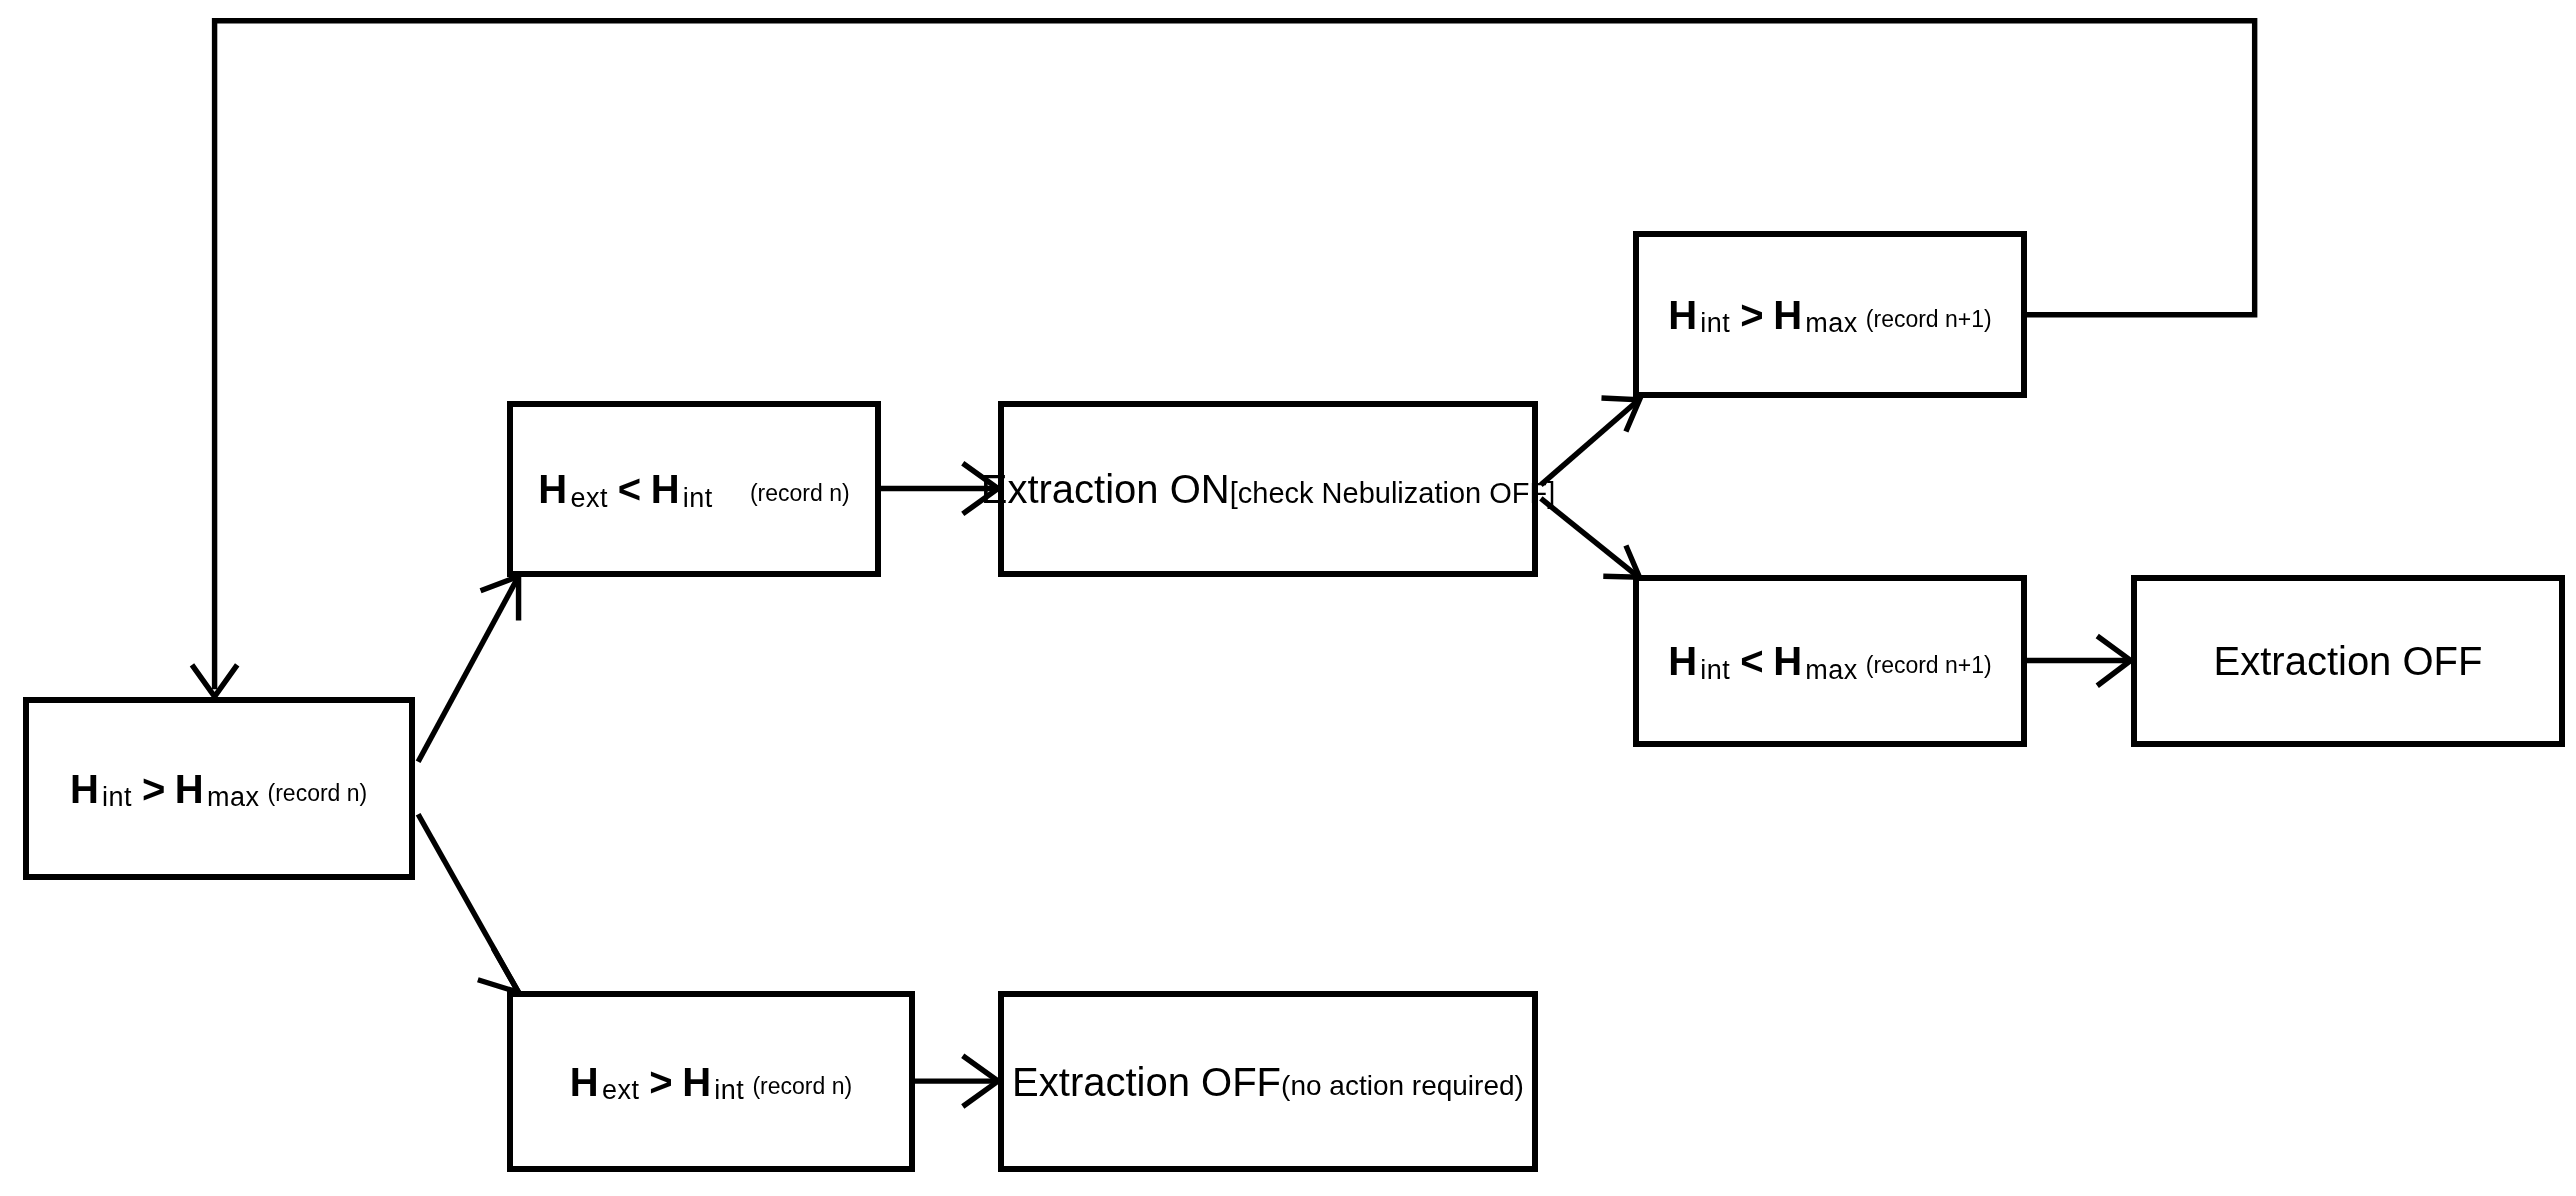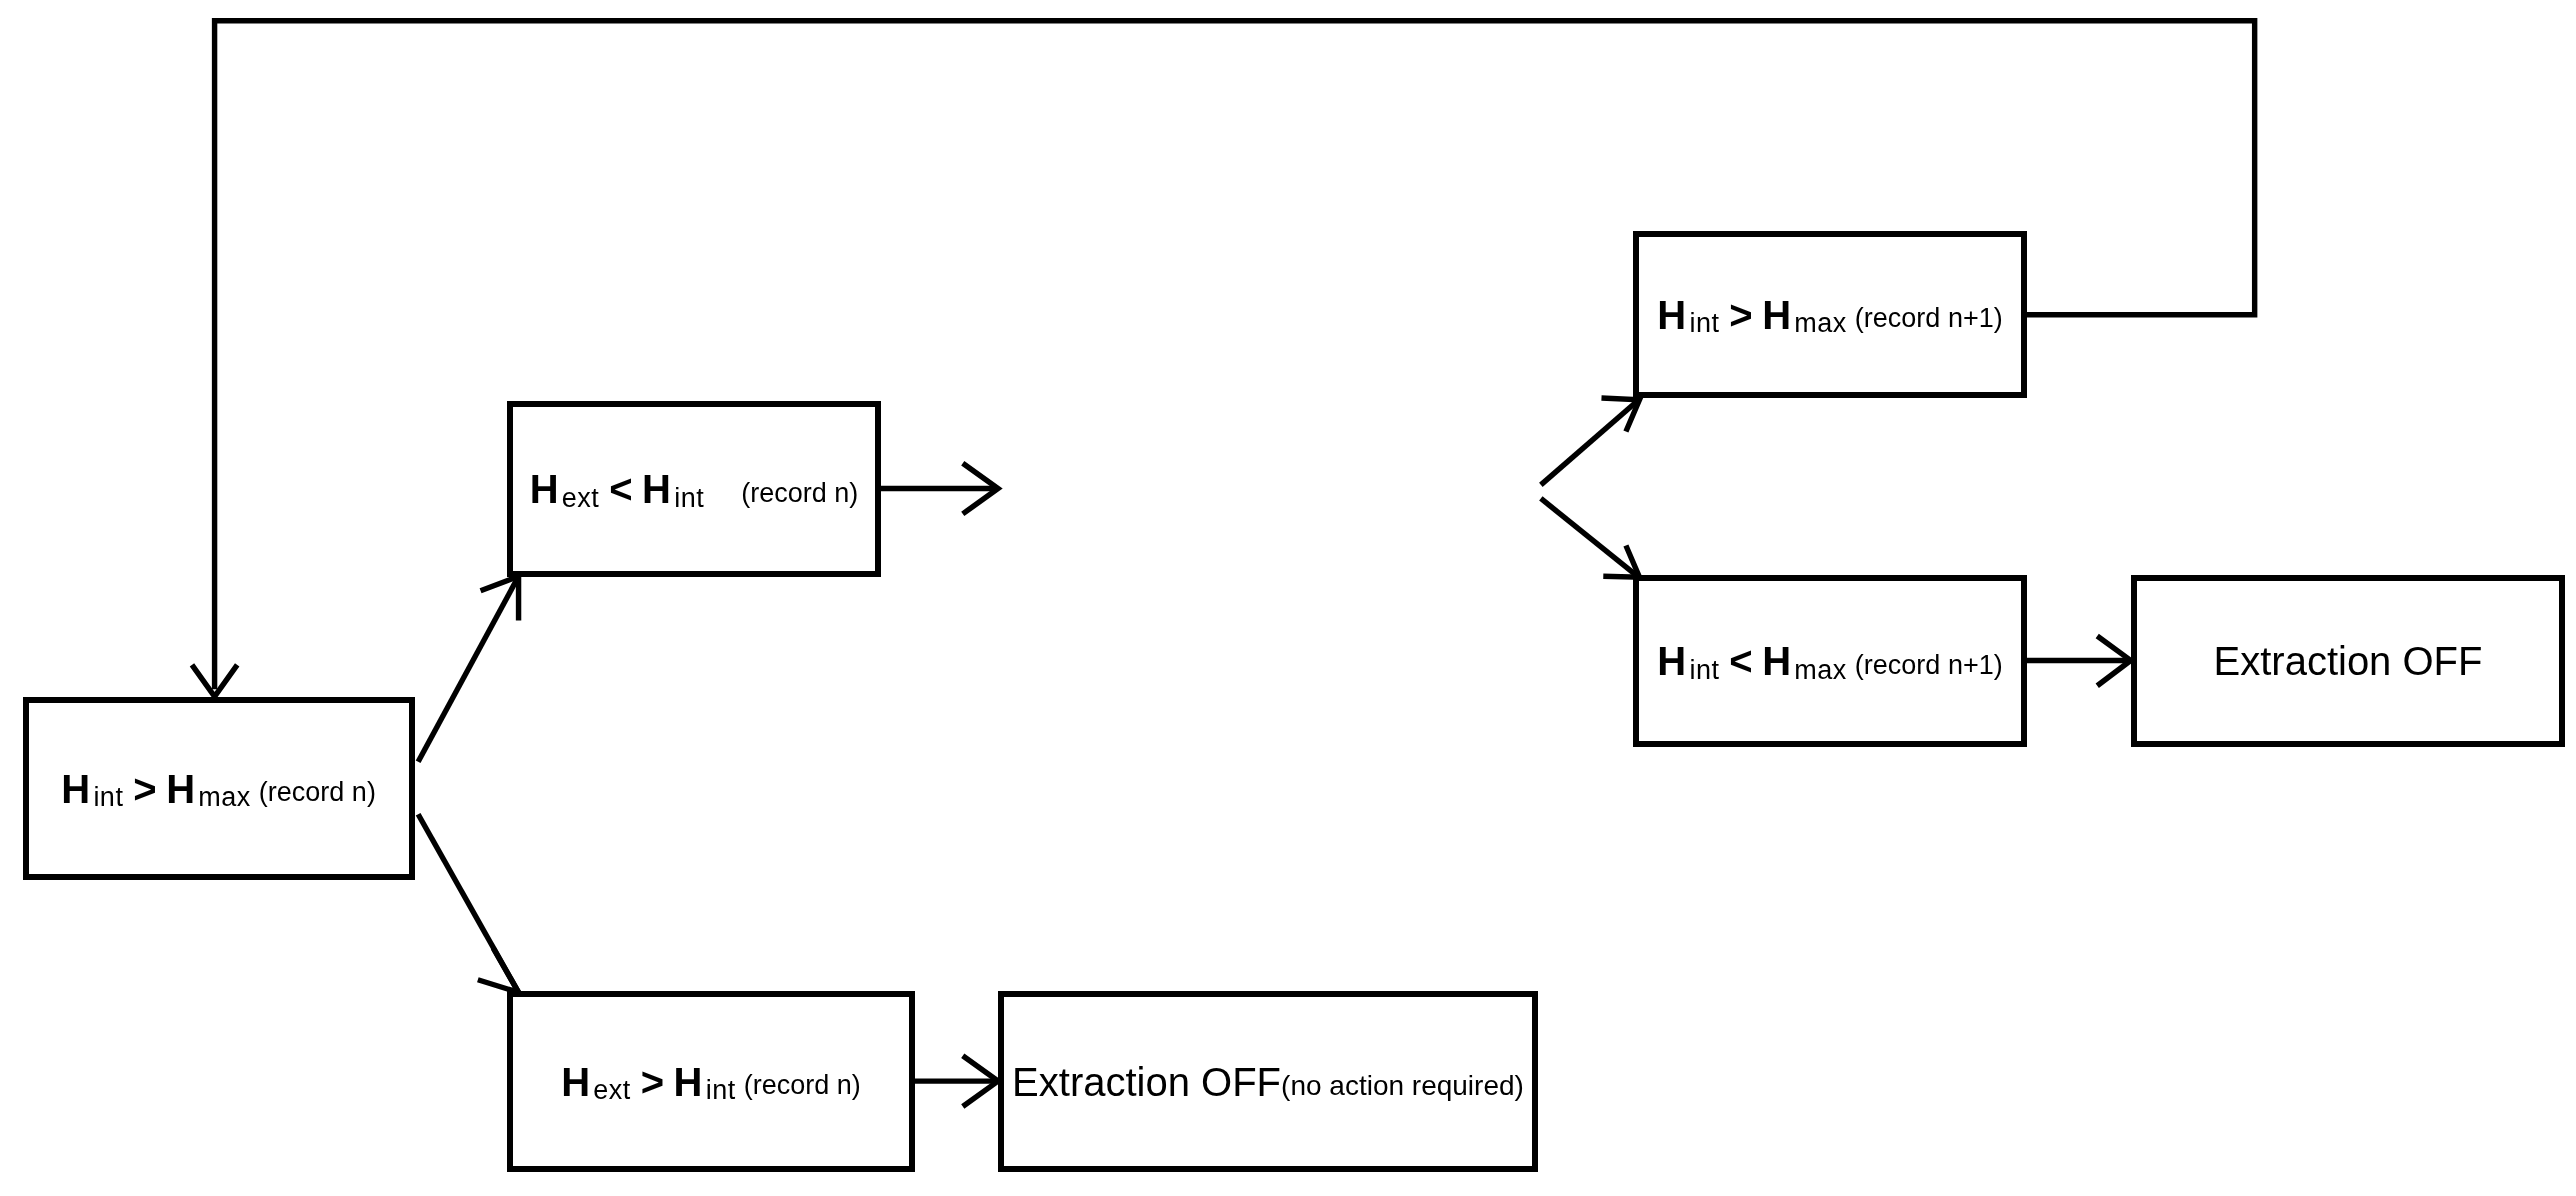--- a/index.html
+++ b/index.html
@@ -63,21 +63,21 @@
     margin-left: 2.7px;
     margin-right: 8.1px;
   }
   .f-op {
     font-size: 40px;
     font-weight: 700;
     margin-left: 1.8px;
     margin-right: 9px;
   }
   .sub-note {
-    font-size: 27px;
+    font-size: 23px;
     font-weight: 400;
   }
   .title-main {
     font-size: 40px;
     font-weight: 400;
   }
   .title-note {
     font-size: 29px;
     font-weight: 400;
   }
@@ -138,20 +138,24 @@
   <div class="node" style="left:22.6px; top:697px; width:392px; height:183px;">
     <span class="line1 f-main"><span>H</span><span class="f-sub">int</span><span class="f-op">&gt;</span><span>H</span><span class="f-sub">max</span></span>
     <span class="line2 sub-note">(record n)</span>
   </div>
 
   <div class="node" style="left:507px; top:401px; width:374px; height:176px;gap:29px;">
     <span class="line1 f-main"><span>H</span><span class="f-sub">ext</span><span class="f-op">&lt;</span><span>H</span><span class="f-sub">int</span></span>
     <span class="line2 sub-note">(record n)</span>
   </div>
 
+  <div class="node" style="left:998px; top:401px; width:540px; height:176px;">
+    <span class="line1 title-main">Extraction ON</span>
+    <span class="line2 title-note">[check Nebulization OFF]</span>
+  </div>
 
   <div class="node" style="left:1633px; top:231px; width:394px; height:167px;">
     <span class="line1 f-main"><span>H</span><span class="f-sub">int</span><span class="f-op">&gt;</span><span>H</span><span class="f-sub">max</span></span>
     <span class="line2 sub-note">(record n+1)</span>
   </div>
 
   <div class="node" style="left:1633px; top:575px; width:394px; height:172px;">
     <span class="line1 f-main"><span>H</span><span class="f-sub">int</span><span class="f-op">&lt;</span><span>H</span><span class="f-sub">max</span></span>
     <span class="line2 sub-note">(record n+1)</span>
   </div>

